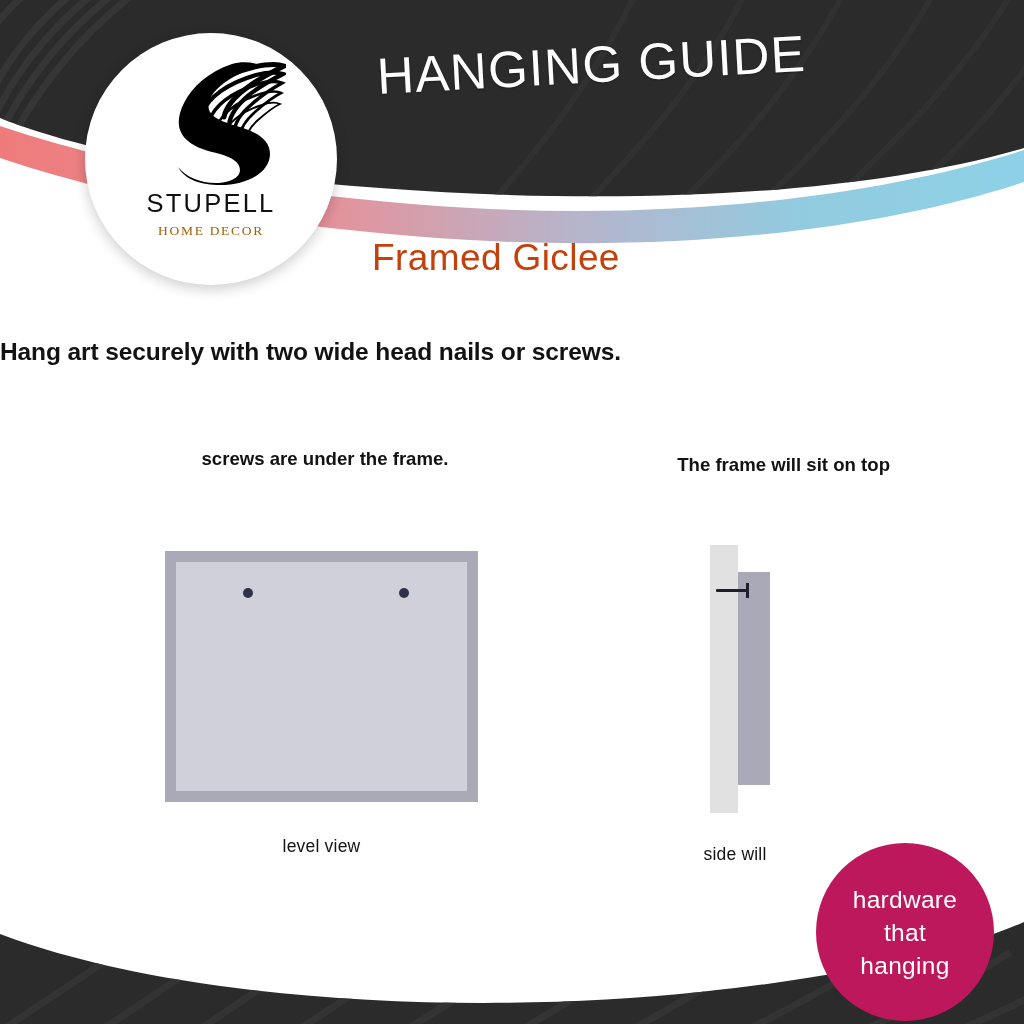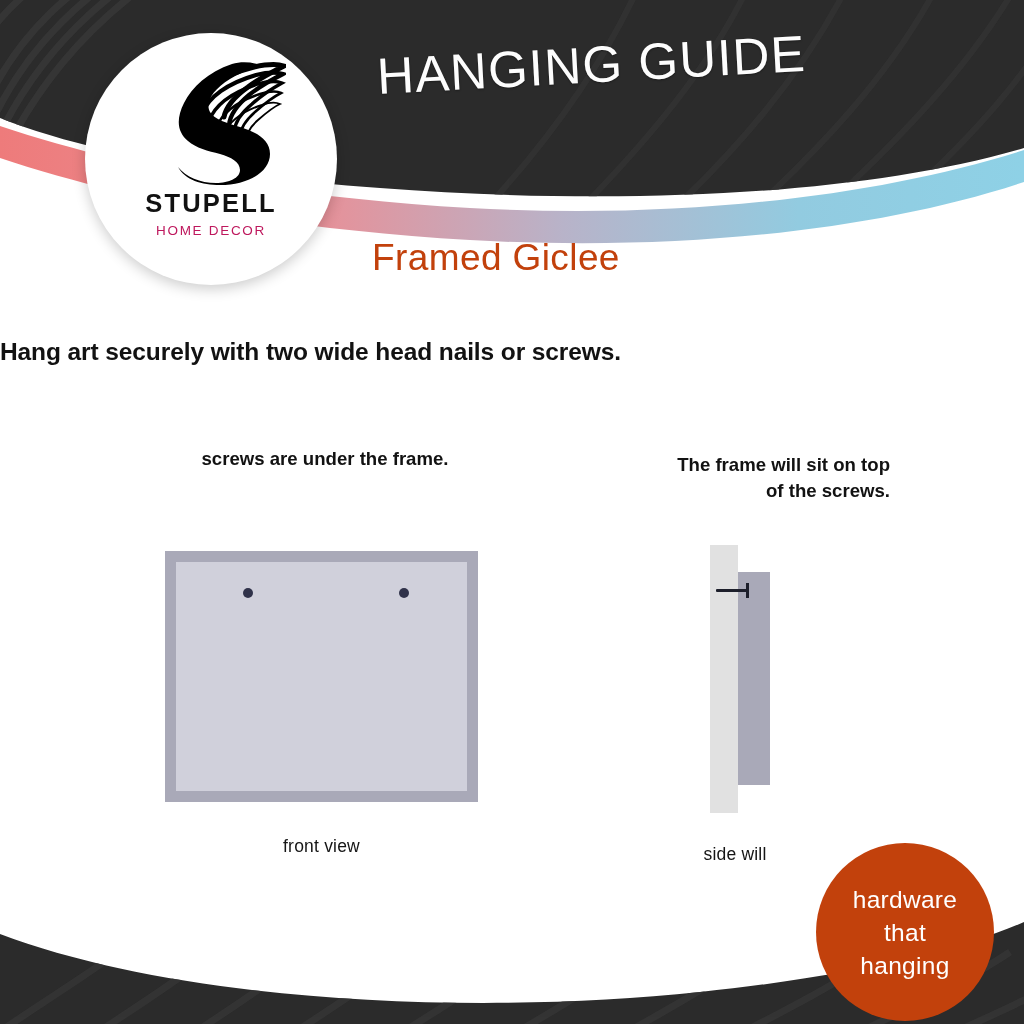--- a/index.html
+++ b/index.html
@@ -22,25 +22,25 @@
     position:absolute; left:85px; top:33px; width:252px; height:252px;
     border-radius:50%; background:#ffffff;
     box-shadow:0 4px 14px rgba(0,0,0,0.20);
     z-index:6;
     display:flex; flex-direction:column; align-items:center; justify-content:flex-start;
   }
   .logo-mark { width:150px; height:126px; margin-top:26px; }
   .logo-name {
     font-family:"Liberation Sans", sans-serif;
     font-size:25.5px; letter-spacing:2.2px; color:#111111;
-    margin-top:4px; font-weight:700;
+    margin-top:4px; font-weight:400;
   }
   .logo-sub {
-    font-family:Liberation Sans, sans-serif;
-    font-size:13.5px; letter-spacing:1.7px; color:#be185d;
+    font-family:Liberation Serif, serif;
+    font-size:13.5px; letter-spacing:1.7px; color:#a16207;
     margin-top:5px; font-weight:400;
   }
 
   
   .header-title {
     position:absolute; left:377px; top:47px;
     font-family:"Liberation Sans", sans-serif;
     font-size:51px; font-weight:400; letter-spacing:1.2px;
     color:#fdfdfd; z-index:5;
     transform:rotate(-3.1deg); transform-origin:left center;
@@ -120,21 +120,21 @@
     font-family:"Liberation Sans", sans-serif;
     font-size:17.5px; font-weight:500; color:#151515; letter-spacing:0.2px;
     z-index:4; white-space:nowrap;
   }
   .view-label.front { left:165px; top:836px; width:313px; text-align:center; }
   .view-label.side  { left:680px; top:844px; width:110px; text-align:center; }
 
   
   .hw-badge {
     position:absolute; left:816px; top:843px; width:178px; height:178px;
-    border-radius:50%; background:#c2410c;
+    border-radius:50%; background:#be185d;
     display:flex; align-items:center; justify-content:center;
     z-index:7;
   }
   .hw-badge-text {
     font-family:"Liberation Sans", sans-serif;
     font-size:24.5px; line-height:33px; color:#ffffff;
     text-align:center; font-weight:400; letter-spacing:0.3px;
   }
 </style>
 </head>
@@ -235,25 +235,24 @@
   <div class="col-front-caption">
     <div>screws are under the frame.</div>
   </div>
 
   <div class="front-frame">
     <div class="front-mat">
       <span class="screw-dot left"></span>
       <span class="screw-dot right"></span>
     </div>
   </div>
-  <div class="view-label front">front view</div>
+  <div class="view-label front">level view</div>
 
   <div class="col-side-caption">
     <div>The frame will sit on top</div>
-    <div>of the screws.</div>
   </div>
 
   <div class="side-wrap">
     <div class="side-wall"></div>
     <div class="side-frame"></div>
     <div class="side-nail-shaft"></div>
     <div class="side-nail-head"></div>
   </div>
   <div class="view-label side">side will</div>
 

